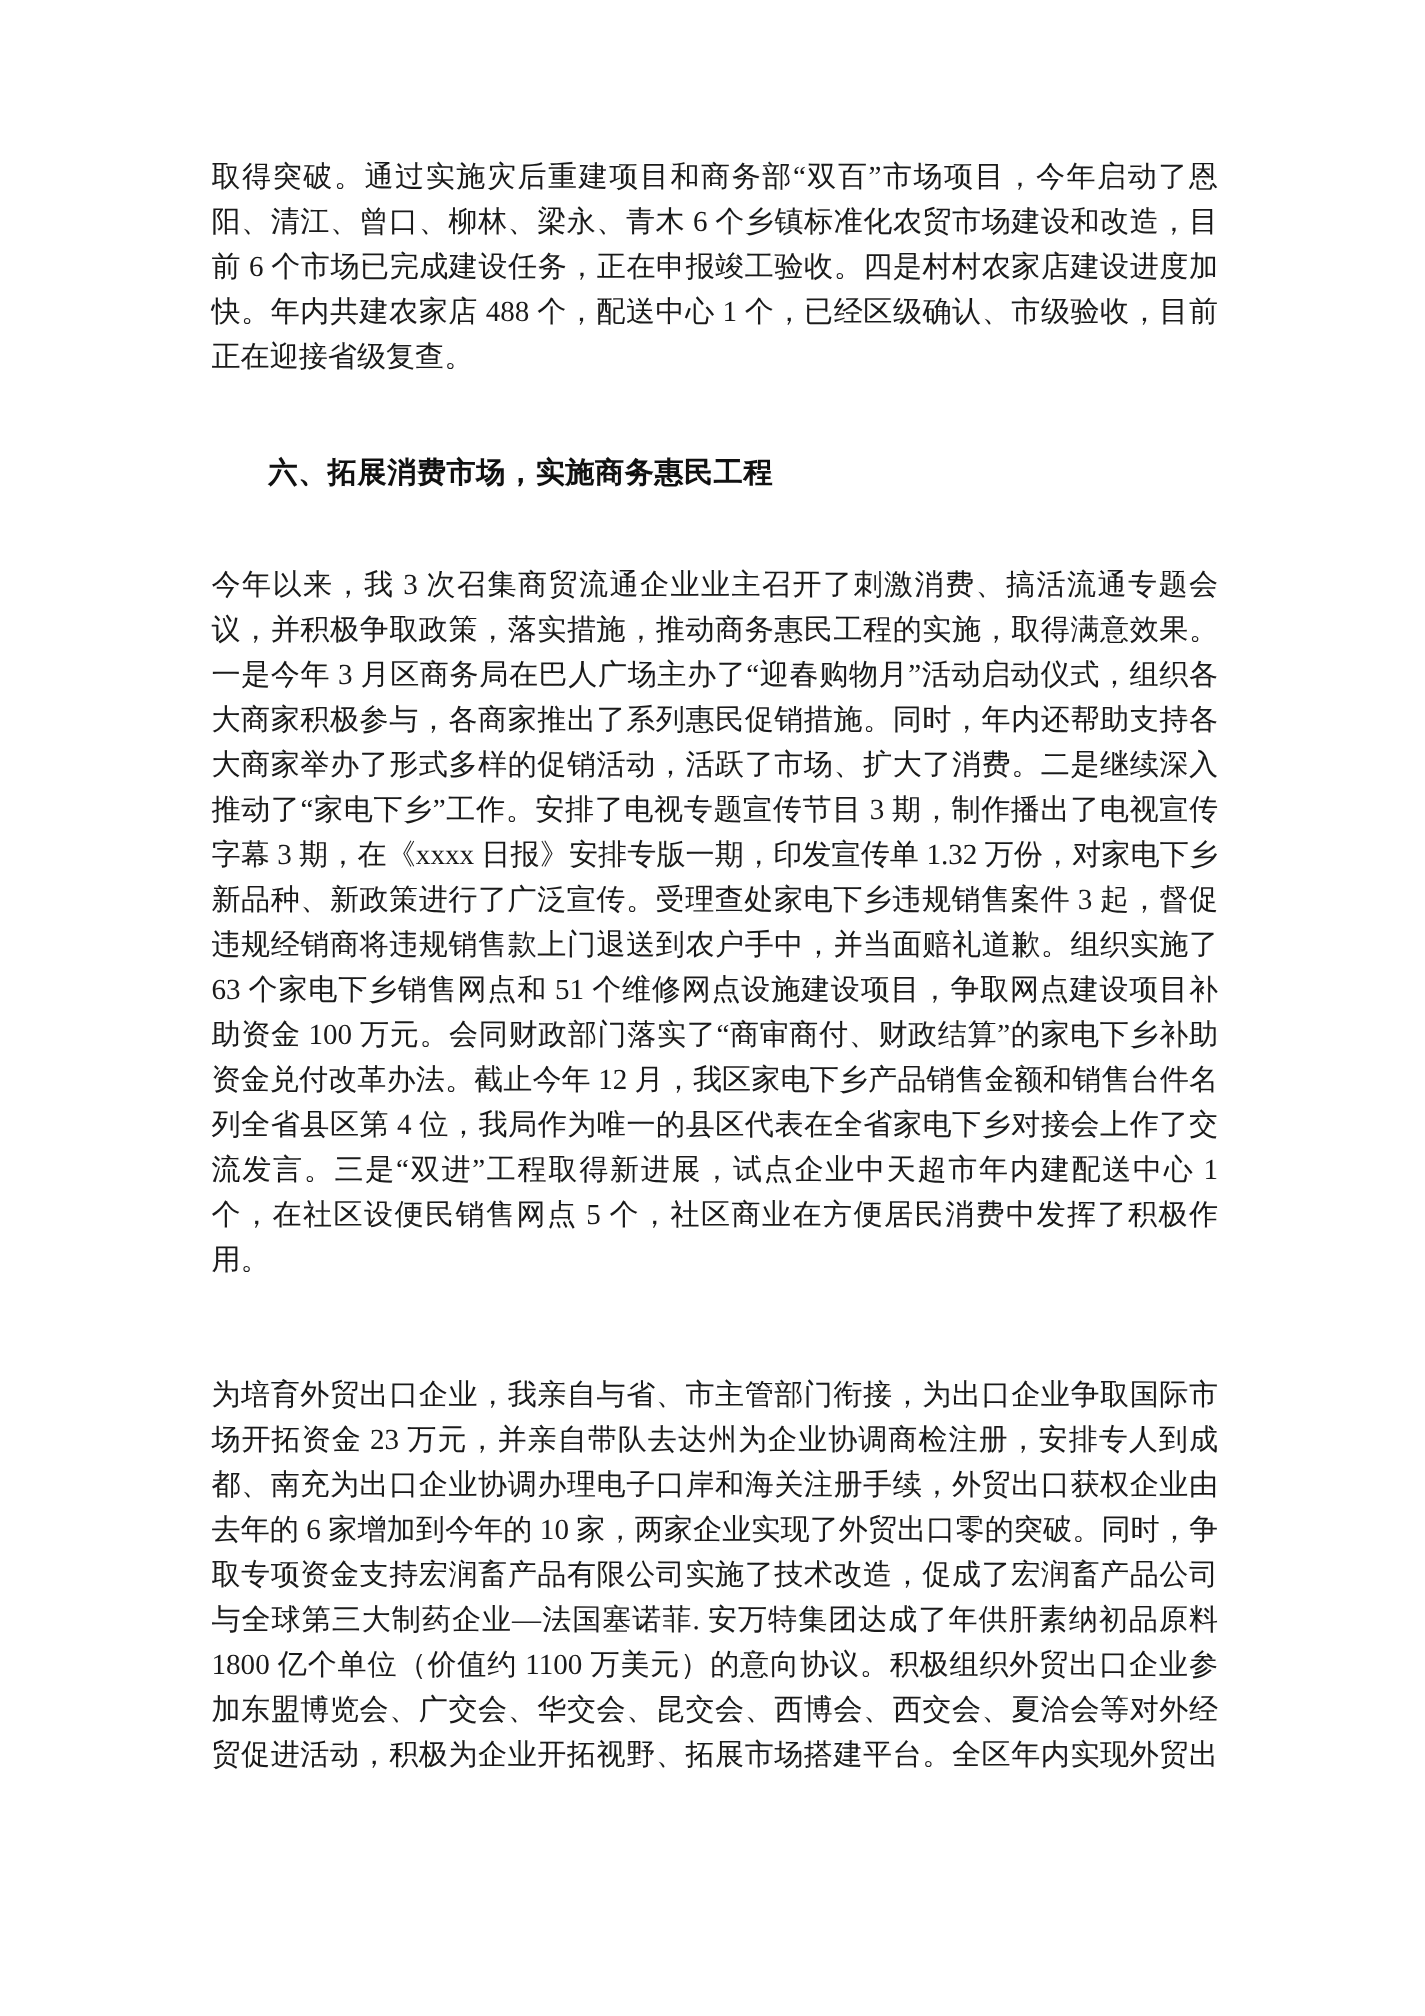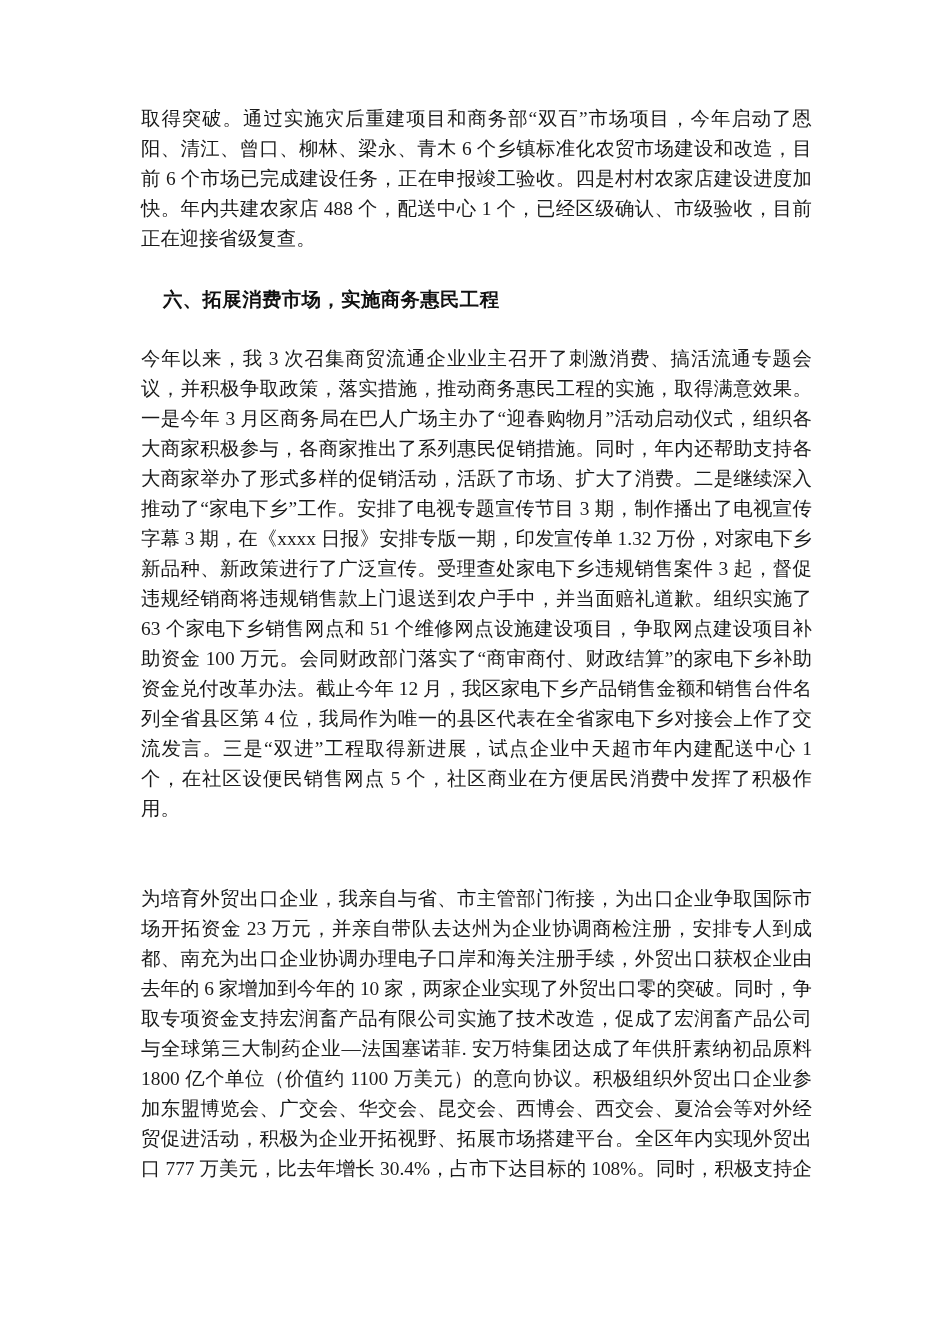--- a/index.html
+++ b/index.html
@@ -31,21 +31,21 @@
     margin: 0 0 0 0;
     font-size: 19.4px;
     line-height: 30px;
     text-align: justify;
     text-justify: inter-ideograph;
     letter-spacing: 0px;
     color: #1a1a1a;
     font-family: "Liberation Serif", "DejaVu Serif", serif;
   }
   h2.section-heading {
-    margin: 0;
+    margin: 16px;
     font-size: 19.4px;
     line-height: 30px;
     font-weight: bold;
     text-indent: 22px;
     color: #111111;
     text-align: left;
     font-family: "Liberation Sans", "DejaVu Sans", sans-serif;
     letter-spacing: 0.4px;
   }
   .gap-before-heading { height: 30px; }

